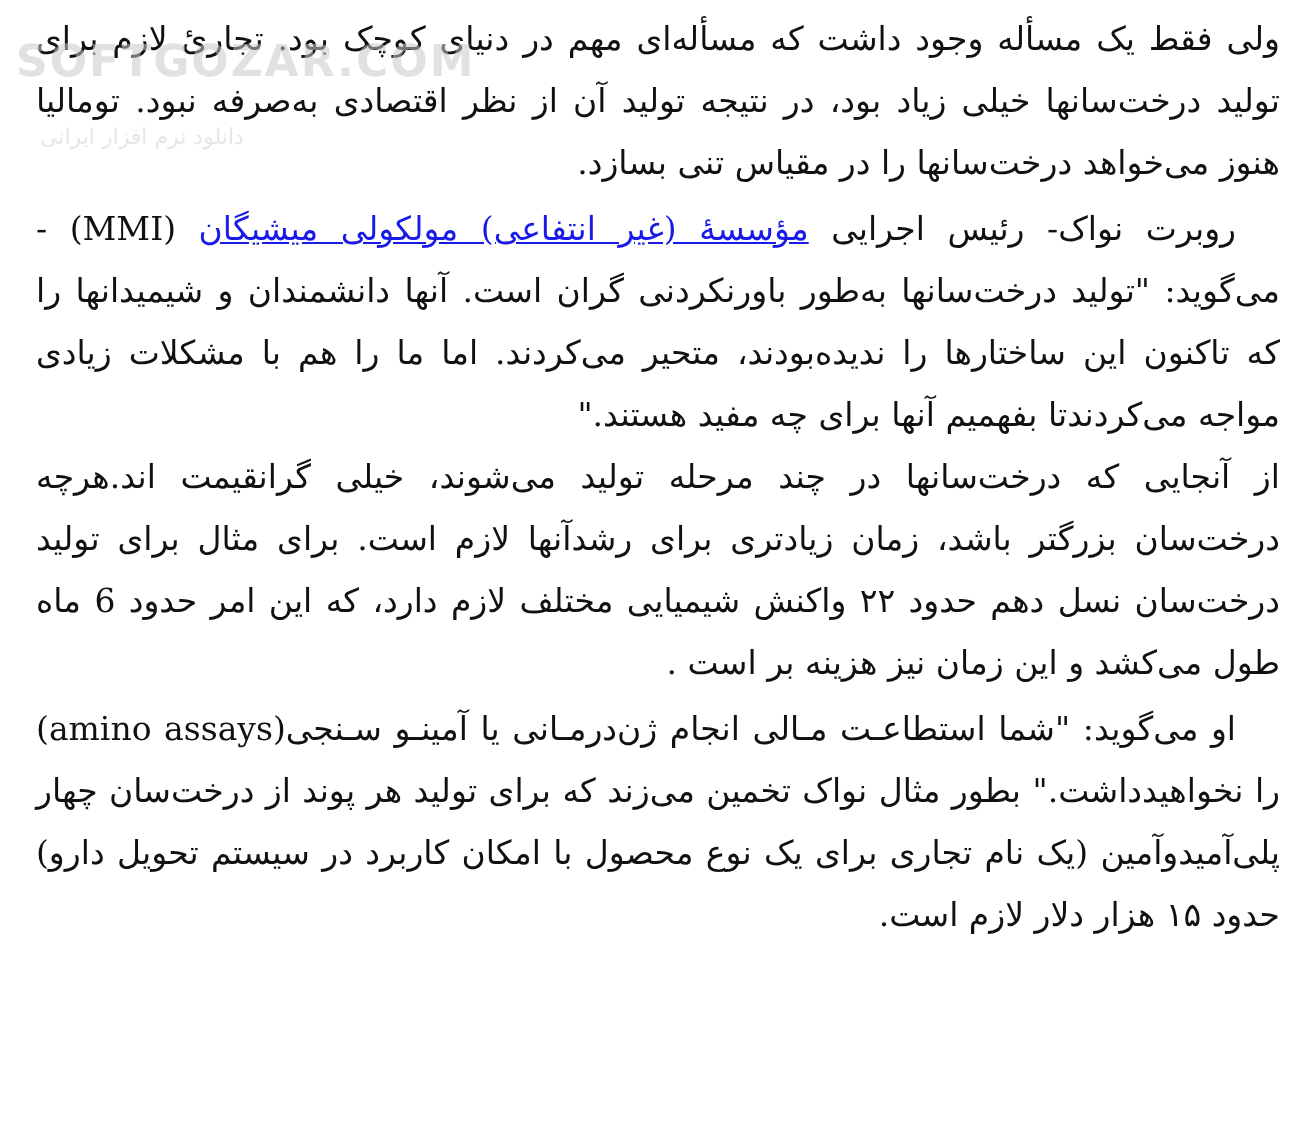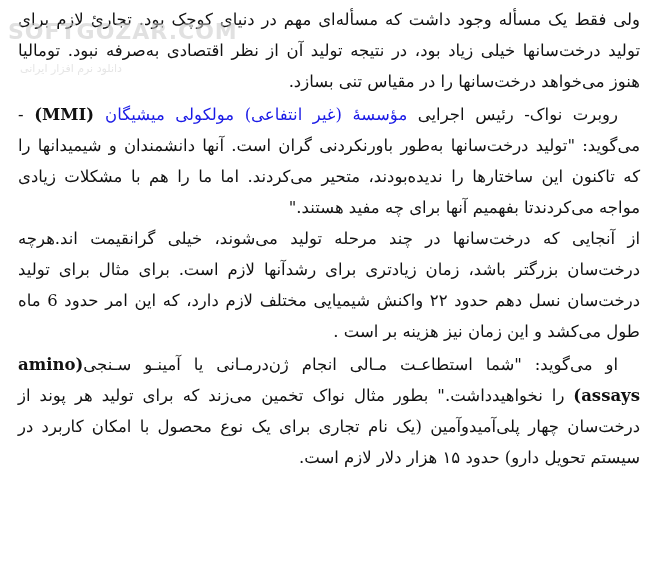--- a/index.html
+++ b/index.html
@@ -29,25 +29,26 @@
     }
     .article p.gap {
       margin-top: 2px;
     }
     .indent {
       display: inline-block;
       width: 22px;
     }
     .link {
       color: #1a1ae6;
+      text-decoration: underline;
       text-decoration-color: #1a1ae6;
       cursor: pointer;
     }
     .bold {
-      font-weight: bold;
+      font-weight: normal;
       margin-top: 36px;
     }
     .watermark {
       position: absolute;
       left: 8px;
       top: 21px;
       direction: ltr;
       font-family: "DejaVu Sans", "Liberation Sans", sans-serif;
       font-weight: bold;
       font-size: 22px;

